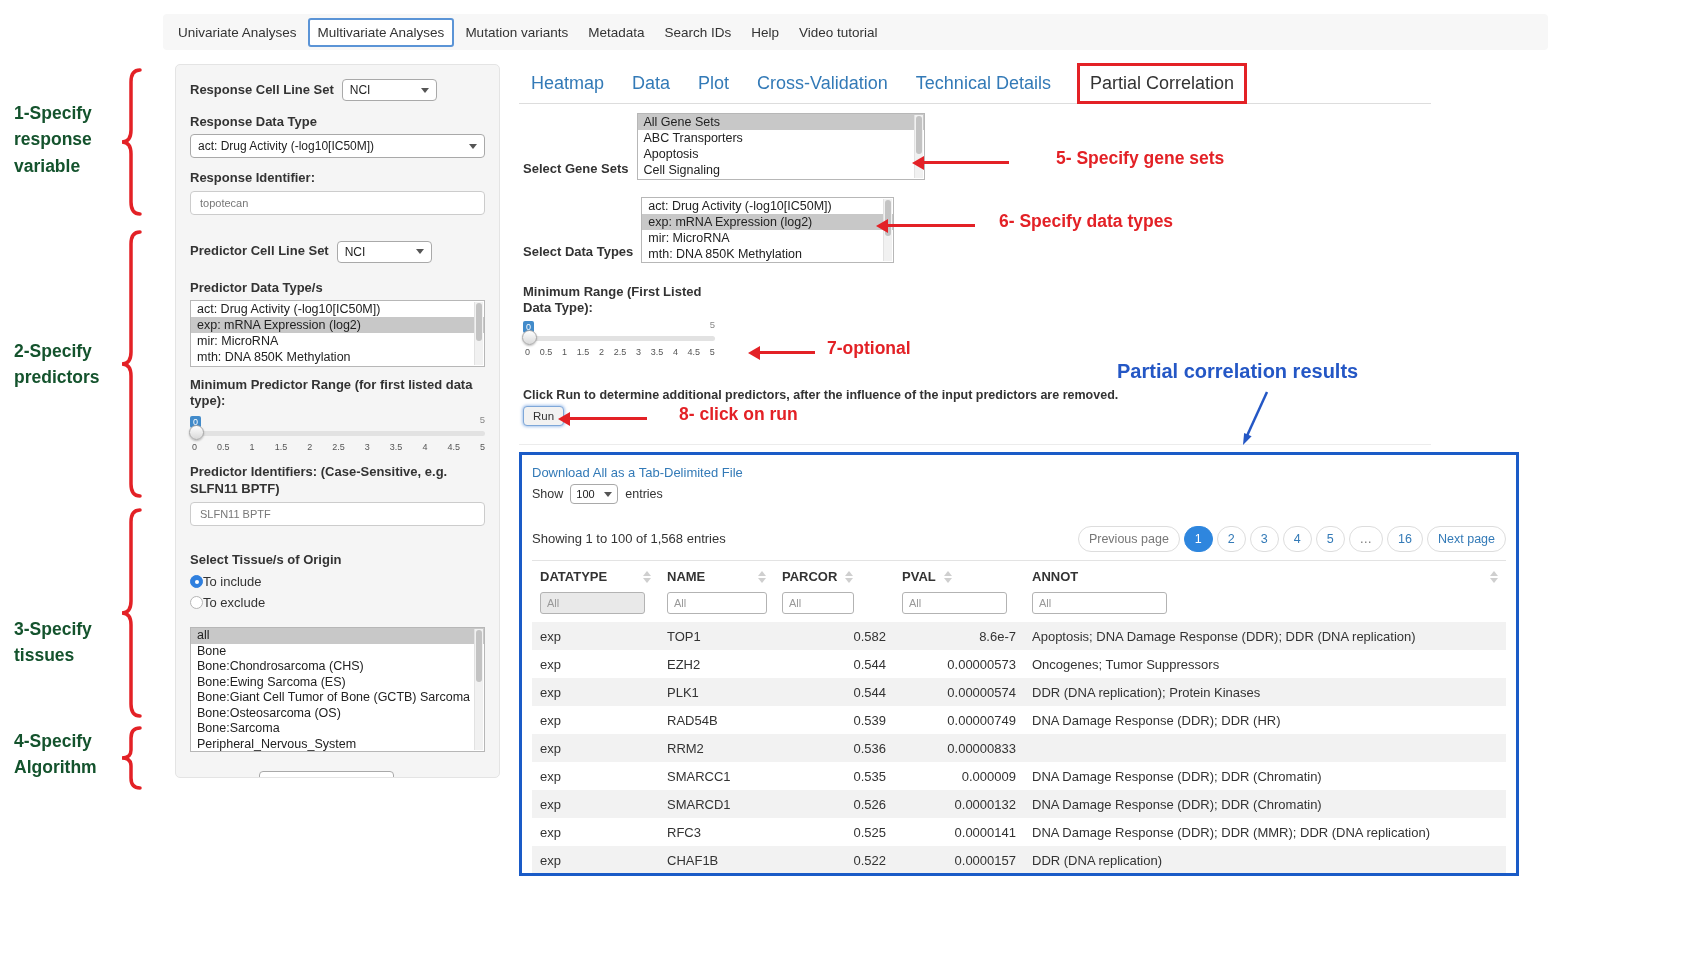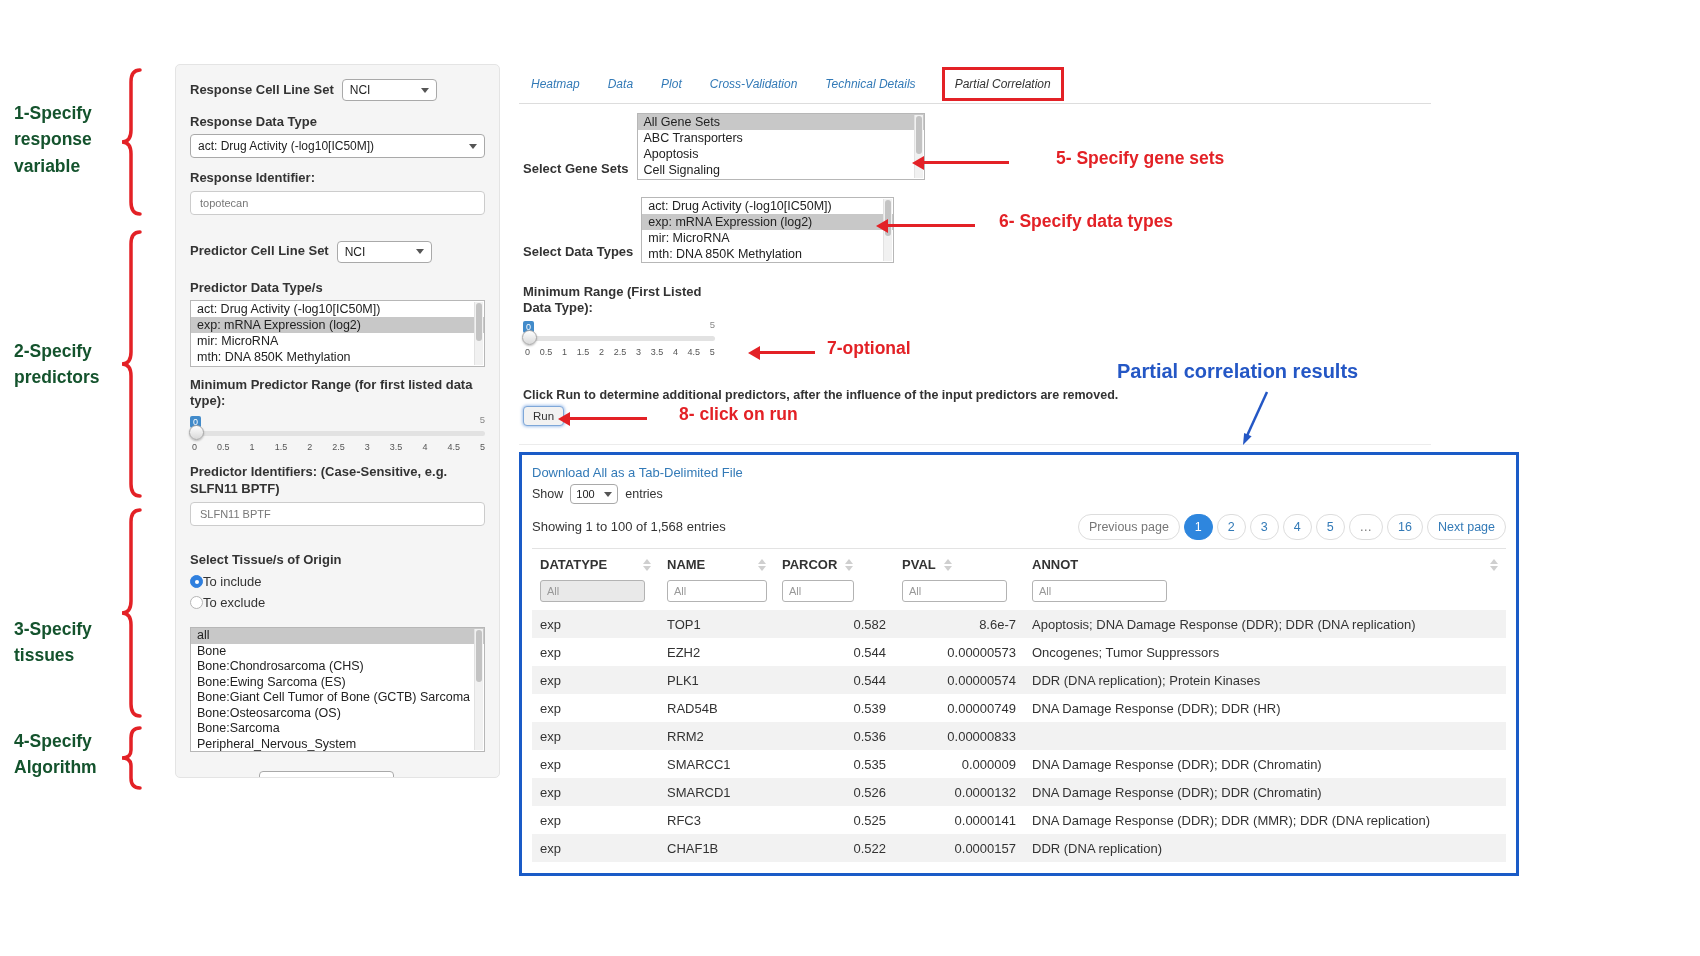--- a/index.html
+++ b/index.html
@@ -44,21 +44,21 @@
   .slider { position:relative; height:38px; }
   .slider-max { position:absolute; right:0; top:-3px; font-size:9.5px; color:#888; }
   .slider-badge { position:absolute; left:0; top:-1px; background:#428bca; color:#fff; font-size:9px; line-height:12px; padding:0 3px; border-radius:2px; }
   .slider-track { position:absolute; left:0; right:0; top:14px; height:5px; background:#e2e2e2; border-radius:3px; }
   .slider-handle { position:absolute; left:-1px; top:8px; width:15px; height:15px; border-radius:50%; background:linear-gradient(#fefefe,#d9d9d9); border:1px solid #a7a7a7; box-shadow:0 1px 2px rgba(0,0,0,.25); cursor:pointer; }
   .slider-ticks { position:absolute; left:2px; right:0; top:25px; display:flex; justify-content:space-between; font-size:9px; color:#555; }
 
   
   .main { position:absolute; left:519px; top:64px; width:1012px; height:890px; }
   .tabs { position:absolute; left:0; top:0; width:912px; height:40px; display:flex; align-items:center; gap:4px; border-bottom:1px solid #ddd; }
-  .tab { font-size:12px; color:#337ab7; padding:8px 12px; cursor:pointer; white-space:nowrap;font-style:italic; }
+  .tab { font-size:18px; color:#337ab7; padding:8px 12px; cursor:pointer; white-space:nowrap; }
   .tab.active { color:#333; background:#fff; border:3px solid #e32126; padding:7px 10px; margin-left:10px; }
 
   .row-list { position:absolute; display:flex; align-items:flex-end; gap:8px; }
   .row-list .blabel { margin-bottom:3px; white-space:nowrap; }
   .gs-box { width:288px; height:67px; }
   .dt-box { width:253px; height:66px; }
 
   .range-label { position:absolute; left:4px; top:220px; width:205px; }
   .main-slider { position:absolute; left:4px; top:258px; width:192px; }
   .run-text { position:absolute; left:4px; top:324px; font-weight:bold; font-size:12.5px; color:#333; width:700px; }
@@ -69,21 +69,21 @@
   .rarrow { position:absolute; height:3px; background:#e32126; }
   .rarrow::before { content:""; position:absolute; left:-11px; top:-5.5px; border-top:7px solid transparent; border-bottom:7px solid transparent; border-right:12px solid #e32126; }
   .rlabel { position:absolute; color:#e32126; font-weight:bold; font-size:17.5px; white-space:nowrap; }
   .blue-title { position:absolute; left:598px; top:296px; color:#2457c5; font-weight:bold; font-size:20px; white-space:nowrap; }
   .blue-arrow { position:absolute; left:712px; top:324px; }
 
   
   .results { position:absolute; left:0; top:388px; width:1000px; height:424px; border:3px solid #1a5bc7; background:#fff; padding:8px 10px; overflow:hidden; }
   .dl-link { font-size:13px; color:#337ab7; text-decoration:none; cursor:pointer; display:inline-block; }
   .show-row { display:flex; align-items:center; gap:7px; font-size:12.5px; color:#333; margin-top:3px; }
-  .info-row { display:flex; align-items:flex-end; justify-content:space-between; margin-top:10px; }
+  .info-row { display:flex; align-items:flex-end; justify-content:space-between; margin-top:22px; }
   .showing { font-size:13px; color:#333; padding-bottom:6px; }
   .pagination { display:flex; align-items:center; }
   .page-btn { border:1px solid #ddd; background:#fff; color:#337ab7; font-size:12.5px; padding:5px 10px; margin-left:4px; border-radius:13px; cursor:pointer; white-space:nowrap; }
   .page-btn.active { background:#2e86de; border-color:#2e86de; color:#fff; }
   .page-btn.muted { color:#777; }
 
   .tgrid { display:grid; grid-template-columns:127px 115px 120px 130px 1fr; align-items:center; }
   .thead { border-top:1px solid #e3e3e3; margin-top:8px; }
   .th { font-size:13px; font-weight:bold; color:#333; display:flex; align-items:center; padding:8px 8px 6px 8px; }
   .th.between { justify-content:space-between; }
@@ -103,20 +103,32 @@
   .trow { height:28px; }
   .trow:nth-child(odd) { background:#f2f2f2; }
   .td { font-size:13px; color:#333; padding:0 8px; white-space:nowrap; overflow:hidden; }
   .td.num { text-align:right; }
 </style>
 </head>
 <body>
 
 <div class="app">
 
+  <nav class="topnav">
+    <div class="nav-items">
+
+    <span class="nav-item">Univariate Analyses</span>
+        <span class="nav-item active">Multivariate Analyses</span>
+        <span class="nav-item">Mutation variants</span>
+        <span class="nav-item">Metadata</span>
+        <span class="nav-item">Search IDs</span>
+        <span class="nav-item">Help</span>
+        <span class="nav-item">Video tutorial</span>
+      </div>
+  </nav>
 
   <svg class="brace" style="left:120px;top:68px" width="24" height="150" viewBox="0 0 24 150">
       <path d="M20,2 Q11,2 11,14 L11,62 Q11,74 2,74 Q11,74 11,86 L11,134 Q11,146 20,146" fill="none" stroke="#e32126" stroke-width="3.5" stroke-linecap="round"></path>
     </svg>
   <div class="lann-label" style="left:14px;top:100px;width:100px">1-Specify response variable</div>
 
   <svg class="brace" style="left:120px;top:230px" width="24" height="270" viewBox="0 0 24 270">
       <path d="M20,2 Q11,2 11,14 L11,122 Q11,134 2,134 Q11,134 11,146 L11,254 Q11,266 20,266" fill="none" stroke="#e32126" stroke-width="3.5" stroke-linecap="round"></path>
     </svg>
   <div class="lann-label" style="left:14px;top:338px;width:96px">2-Specify predictors</div>

